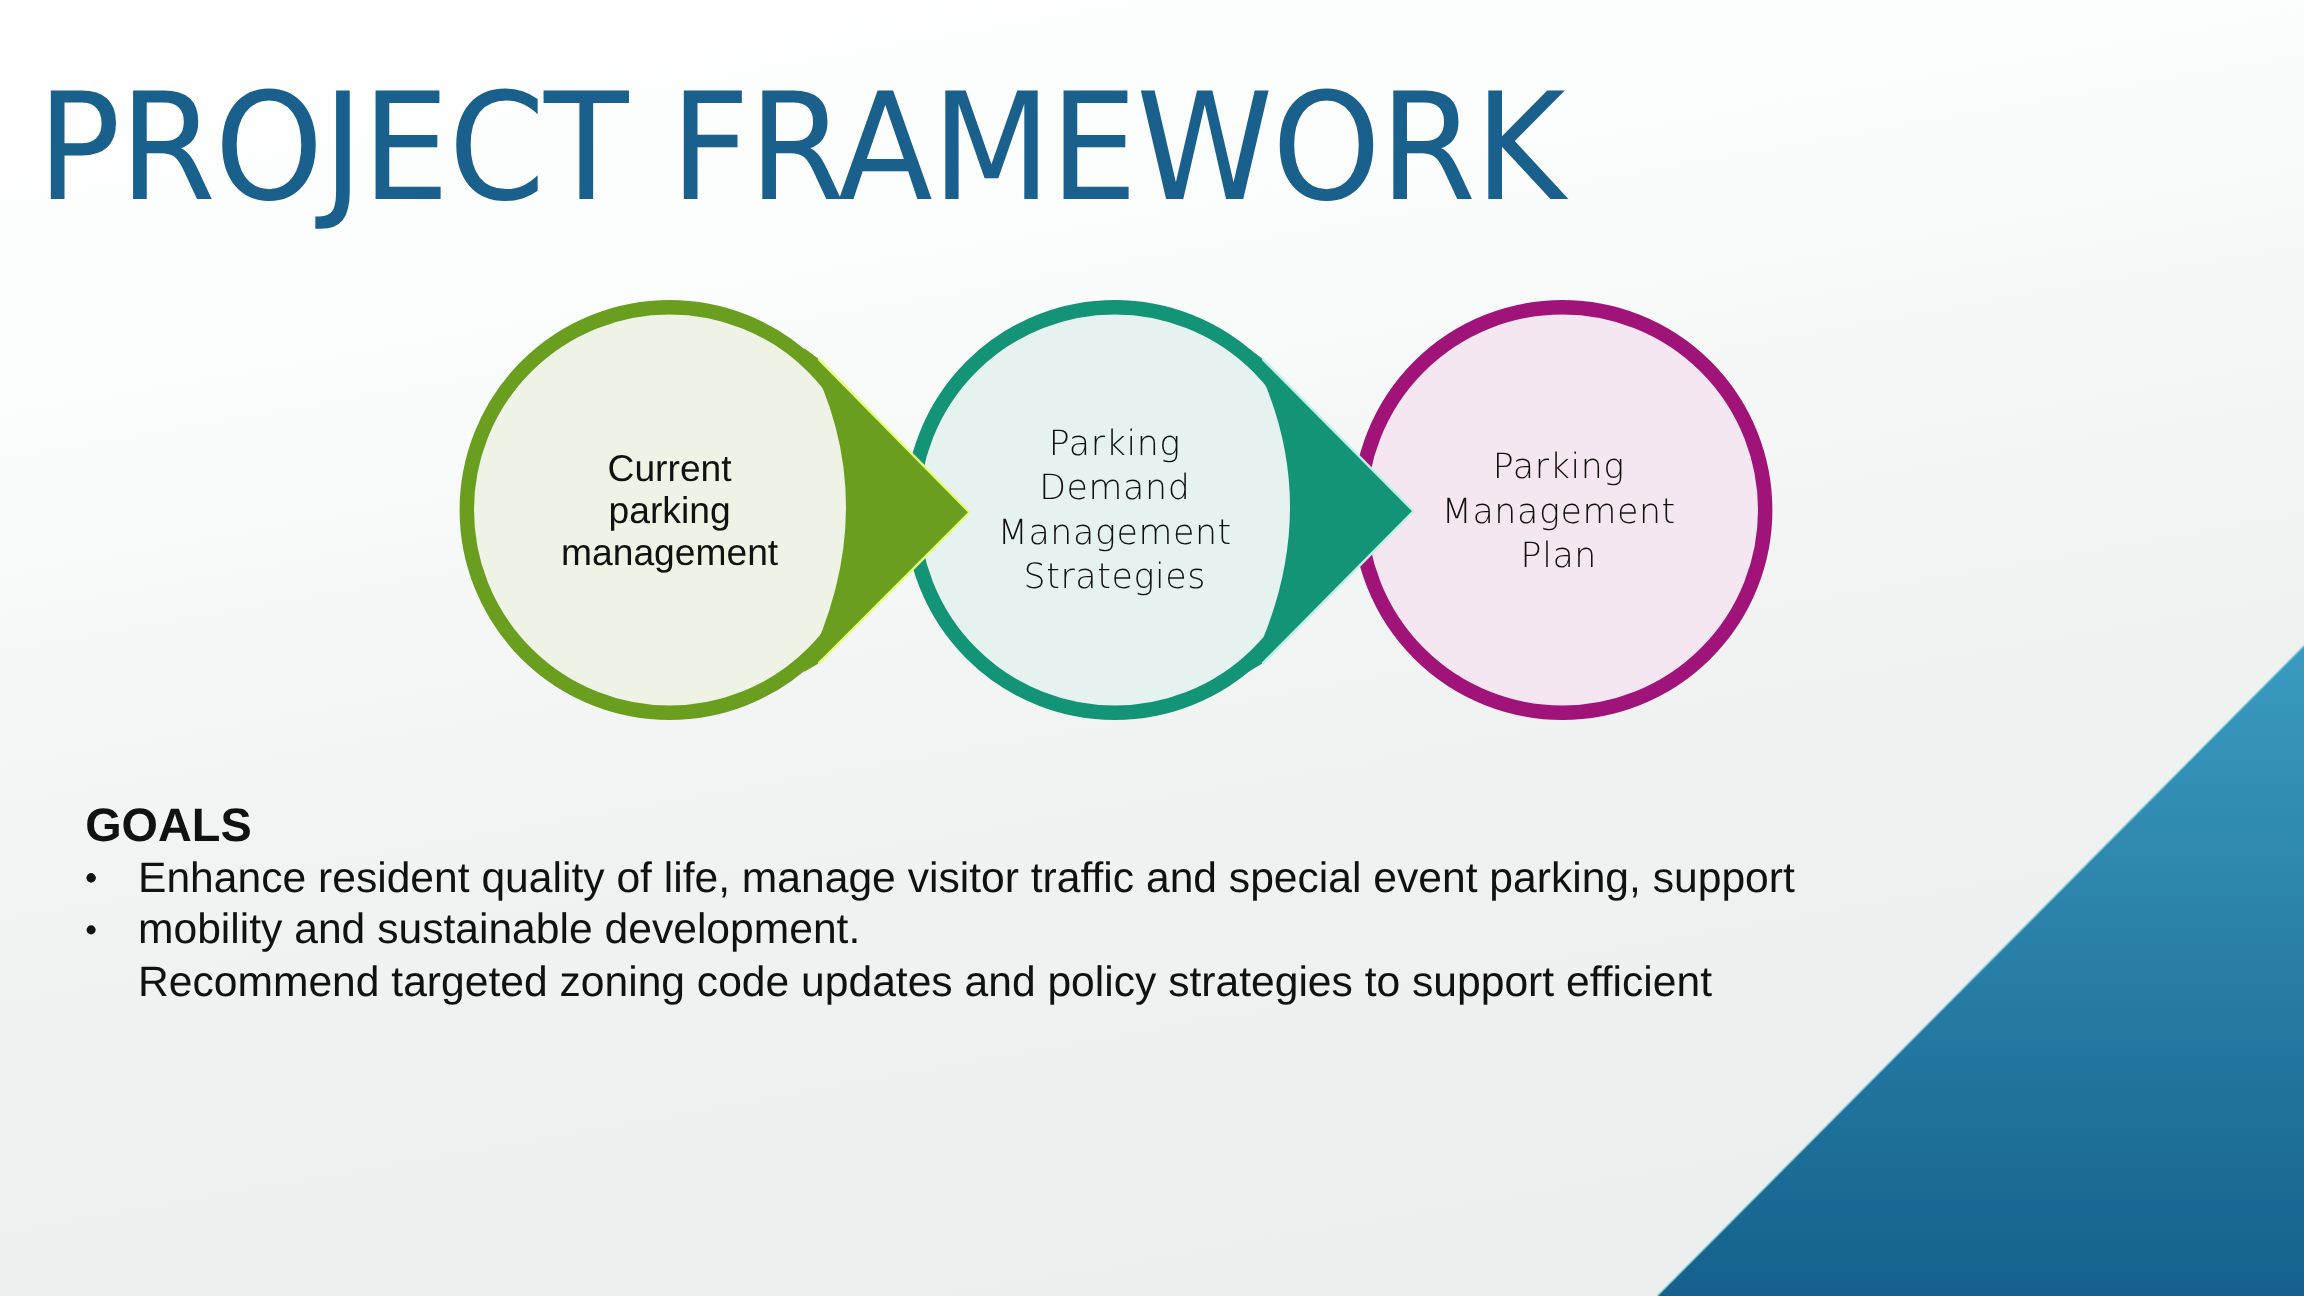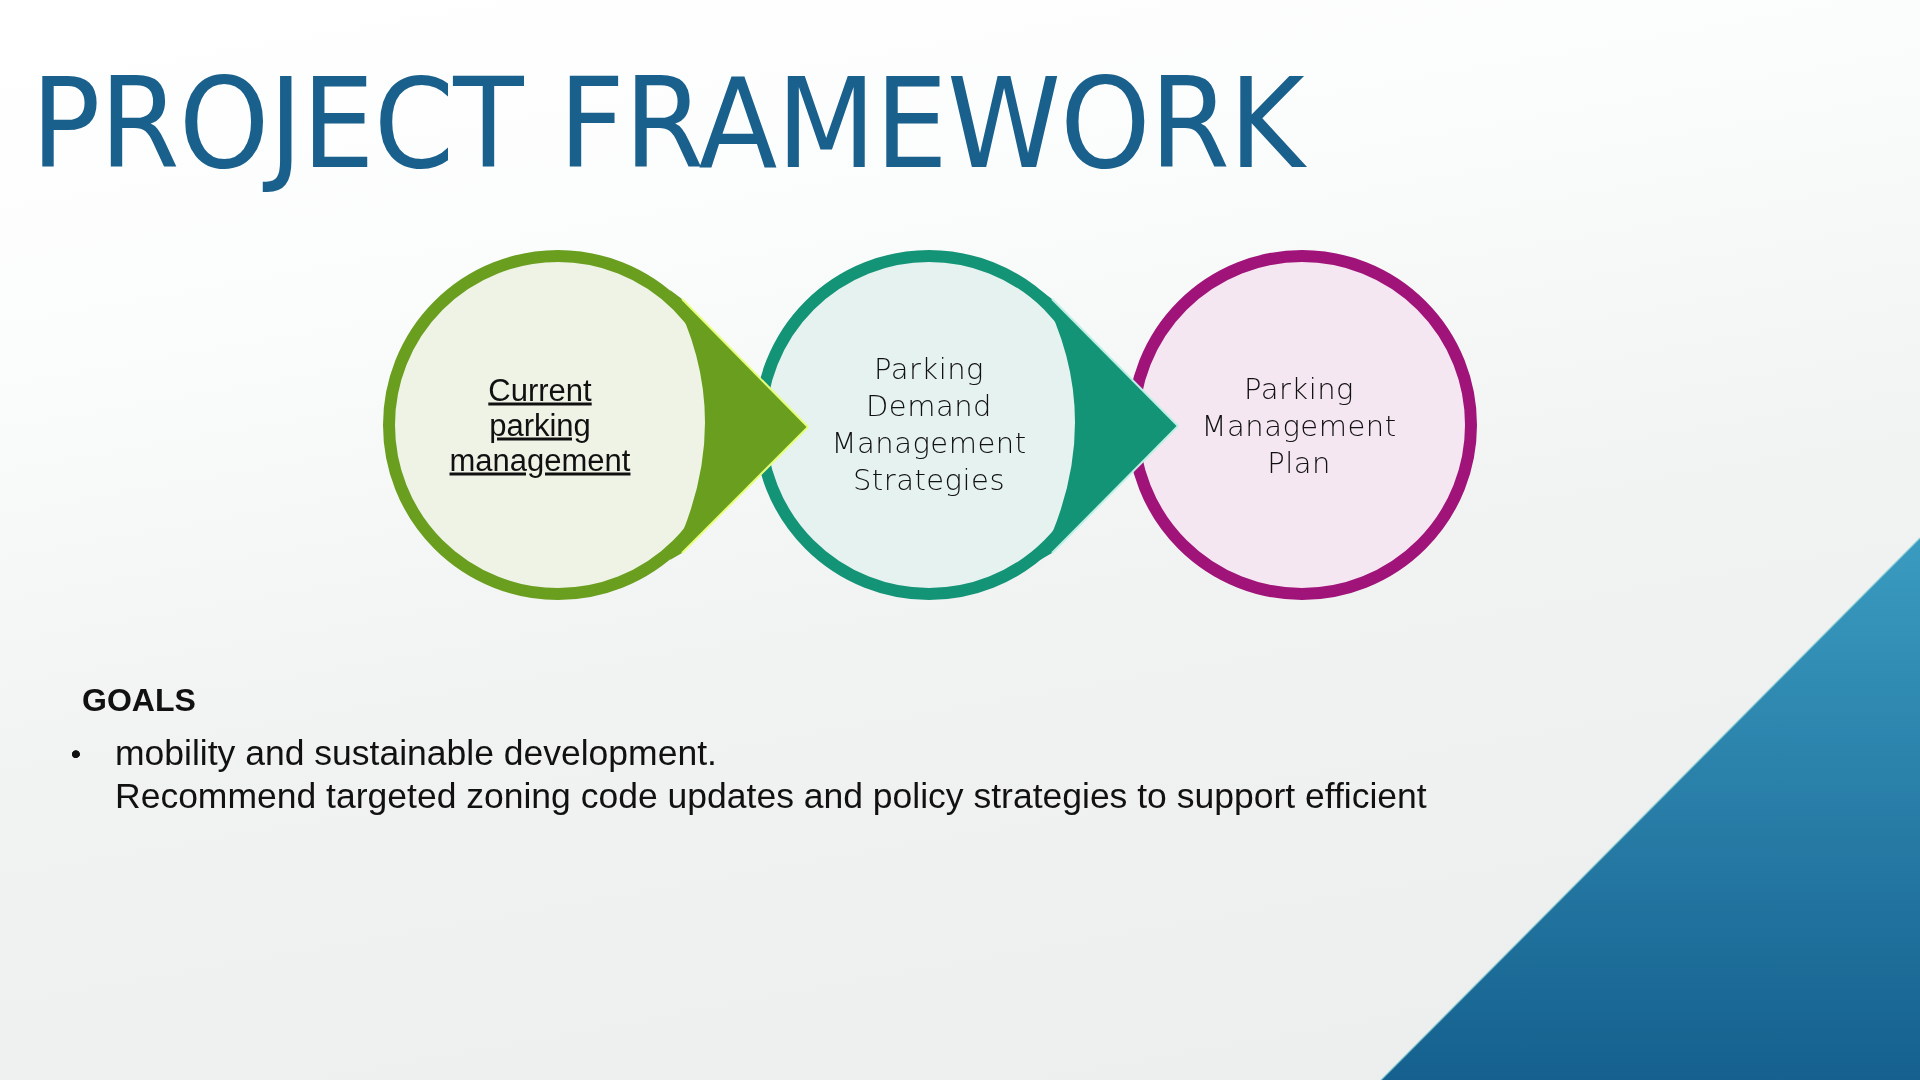--- a/index.html
+++ b/index.html
@@ -23,44 +23,44 @@
     white-space: nowrap;
     transform: scaleX(0.93); transform-origin: left top;
   }
   .diagram { position: absolute; left: 0; top: 0; width: 1920px; height: 1080px; }
   .node-label {
     position: absolute; text-align: center; color: #111;
     transform: translate(-50%, -50%);
     white-space: nowrap;
   }
   .node-label.n1 {
-    left: 540px; top: 425px;
+    left: 558px; top: 425px;
     font-family: "Liberation Sans", sans-serif;
-    font-size: 31px; line-height: 35px; text-decoration: underline;
+    font-size: 31px; line-height: 35px;
   }
   .node-label.n2 {
     left: 929px; top: 425px;
     font-family: "DejaVu Sans", sans-serif;
     font-size: 29px; line-height: 37px; font-weight: 300;
     letter-spacing: 0.5px;
   }
   .node-label.n3 {
     left: 1299px; top: 426px;
     font-family: "DejaVu Sans", sans-serif;
     font-size: 29px; line-height: 37px; font-weight: 300;
     letter-spacing: 0.5px;
   }
   .node-label span { display: block; }
   .goals {
     position: absolute; left: 71px; top: 668px; width: 1500px;
     color: #111;
   }
   .goals-heading {
     font-family: "Liberation Sans", sans-serif;
-    font-weight: bold; font-size: 32px; line-height: 42px; margin: 11px;
+    font-weight: bold; font-size: 39px; line-height: 42px; margin: 0;
   }
   .goals-list { list-style: none; margin: 0; padding: 0; }
   .goals-list li {
     position: relative; padding-left: 44px;
     font-size: 35.5px; line-height: 43.3px;
     font-family: "Liberation Sans", sans-serif;
     width: 1440px;
   }
   .goals-list li .bullet {
     position: absolute; left: 0; top: 0; width: 20px; text-align: left;
@@ -128,20 +128,21 @@
   </div>
 
   <div class="goals">
     <h2 class="goals-heading">GOALS</h2>
     <ul class="goals-list">
       <li>
         <span class="bullet">•</span>
       </li>
       <li>
         <span class="bullet">•</span>
+        <span class="txt">Enhance resident quality of life, manage visitor traffic and special event parking, support</span>
       </li>
       <li>
         <span class="bullet">•</span>
         <span class="txt">mobility and sustainable development.</span>
         <span class="txt">Recommend targeted zoning code updates and policy strategies to support efficient</span>
       </li>
     </ul>
   </div>
 
 </div>

